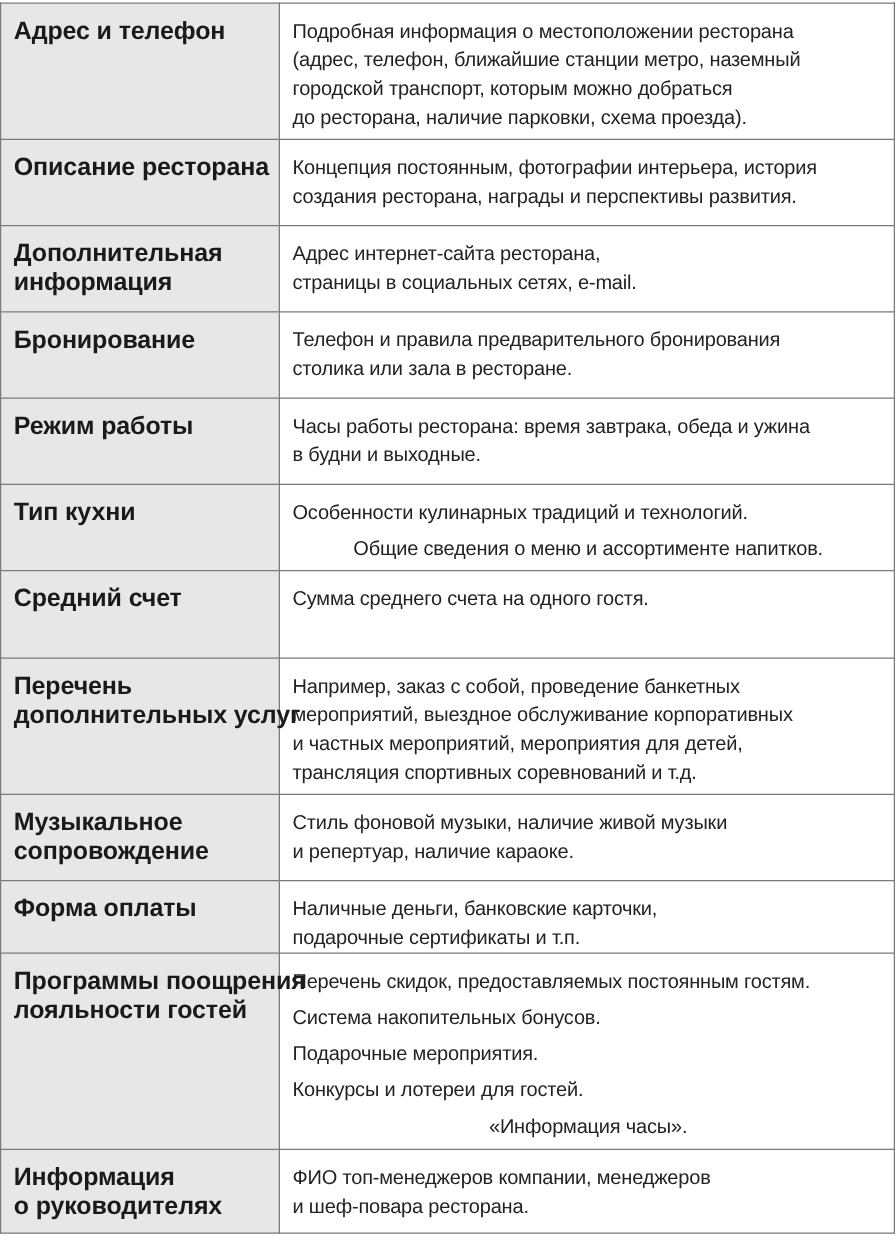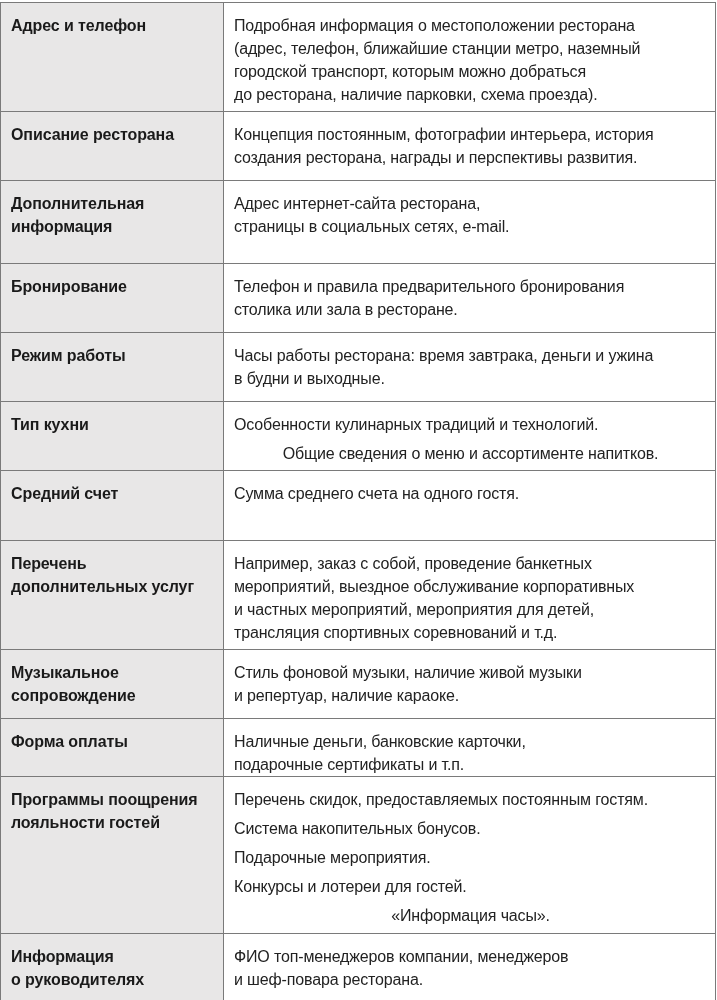--- a/index.html
+++ b/index.html
@@ -31,21 +31,21 @@
     .col-label {
       width: 222px;
       background: #e8e7e7;
     }
     .col-desc {
       background: #ffffff;
       border-radius: 20px;
     }
     .label-text {
       font-weight: bold;
-      font-size: 16px;
+      font-size: 20px;
       line-height: 23px;
       padding: 11px 8px 0 10px;
       color: #1a1a1a;
       letter-spacing: -0.1px;
     }
     .desc-text {
       font-size: 16px;
       line-height: 23px;
       padding: 11px 8px 0 10px;
       color: #222222;
@@ -91,21 +91,21 @@
         </div>
       </td>
       <td class="col-desc">
         <div class="desc-text">
           <span class="desc-line">Концепция постоянным, фотографии интерьера, история</span>
           <span class="desc-line">создания ресторана, награды и перспективы развития.</span>
         </div>
       </td>
     </tr>
 
-    <tr style="height:83px">
+    <tr style="height:69px">
       <td class="col-label">
         <div class="label-text">
           <span class="desc-line">Дополнительная</span>
           <span class="desc-line">информация</span>
         </div>
       </td>
       <td class="col-desc">
         <div class="desc-text">
           <span class="desc-line">Адрес интернет-сайта ресторана,</span>
           <span class="desc-line">страницы в социальных сетях, e-mail.</span>
@@ -128,21 +128,21 @@
     </tr>
 
     <tr style="height:69px">
       <td class="col-label">
         <div class="label-text">
           <span class="desc-line">Режим работы</span>
         </div>
       </td>
       <td class="col-desc">
         <div class="desc-text">
-          <span class="desc-line">Часы работы ресторана: время завтрака, деньги и ужина</span>
+          <span class="desc-line">Часы работы ресторана: время завтрака, обеда и ужина</span>
           <span class="desc-line">в будни и выходные.</span>
         </div>
       </td>
     </tr>
 
     <tr style="height:69px">
       <td class="col-label">
         <div class="label-text">
           <span class="desc-line">Тип кухни</span>
         </div>

